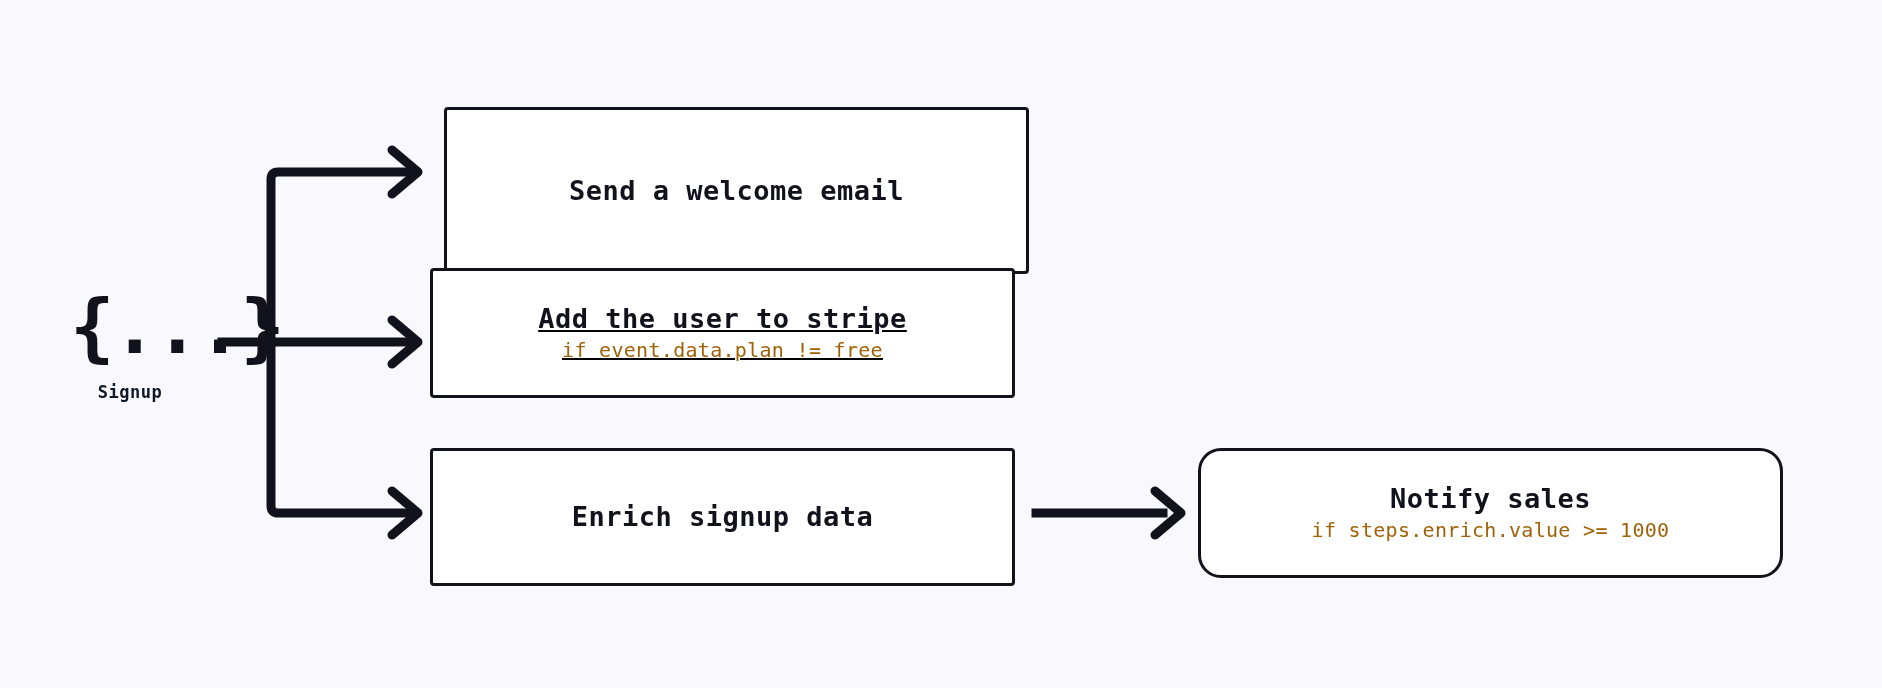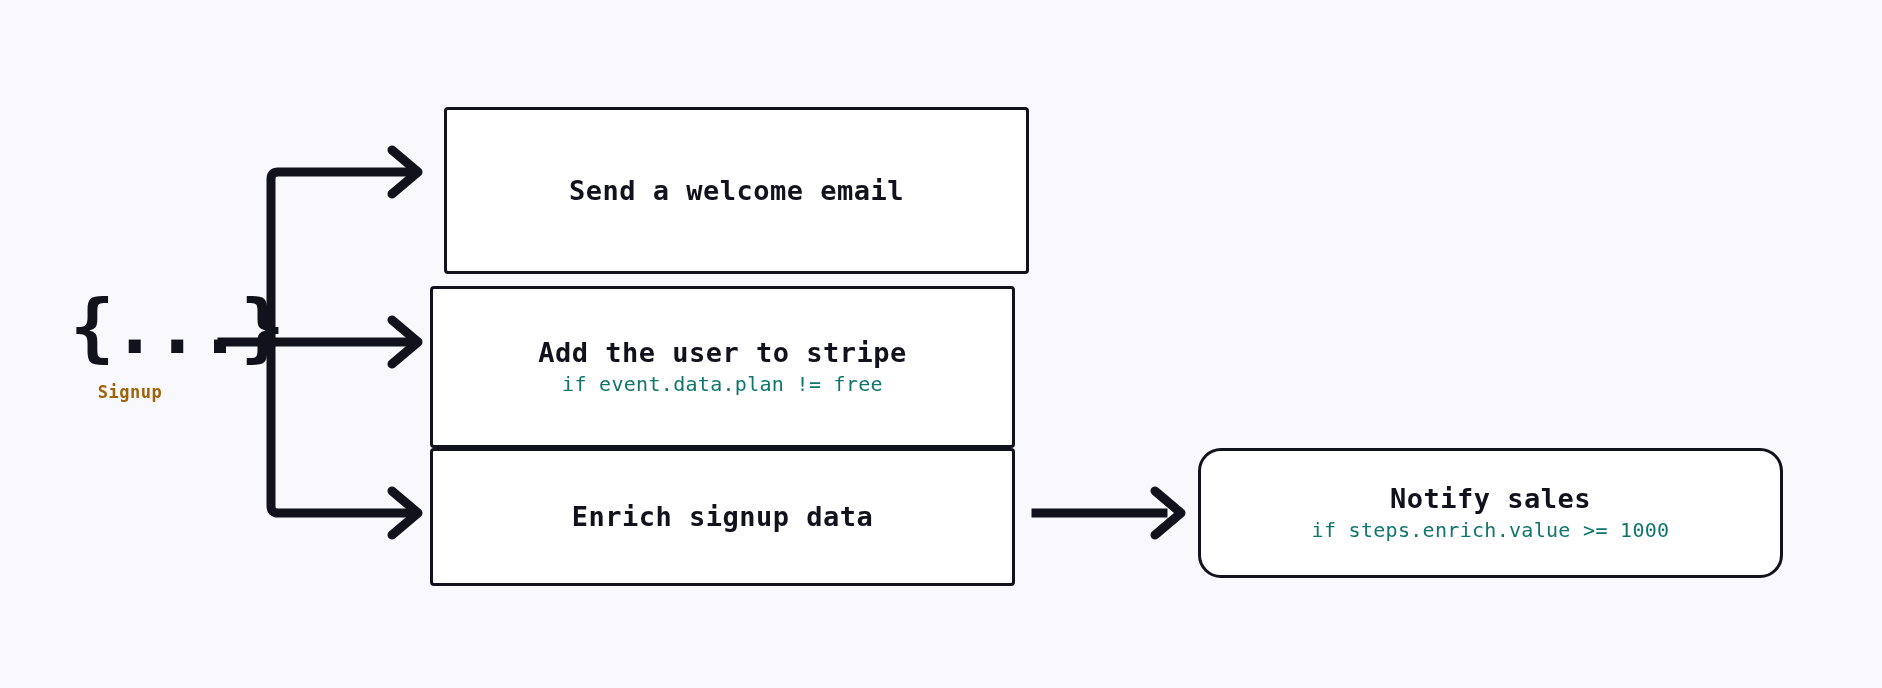--- a/index.html
+++ b/index.html
@@ -47,21 +47,21 @@
     line-height: 1;
     color: #12121c;
     letter-spacing: -2px;
     white-space: nowrap;
   }
   .trigger-label {
     margin-top: 18px;
     font-family: "DejaVu Sans Mono", "Liberation Mono", monospace;
     font-weight: bold;
     font-size: 17px;
-    color: #a16207;
+    color: #0f172a;
     letter-spacing: 0.5px;
   }
 
   
   .node {
     position: absolute;
     box-sizing: border-box;
     background: #ffffff;
     border: 3px solid #12121c;
     border-radius: 4px;
@@ -77,30 +77,30 @@
     line-height: 1.15;
     color: #12121c;
     letter-spacing: 0.5px;
     white-space: nowrap;
   }
   .node-subtitle {
     font-family: "DejaVu Sans Mono", "Liberation Mono", monospace;
     font-weight: normal;
     font-size: 20px;
     line-height: 1.3;
-    color: #0f766e;
+    color: #a16207;
     letter-spacing: 0.3px;
     white-space: nowrap;
     margin-top: 2px;
   }
   .node-subtitle:empty { display: none; }
 
   
   #node-welcome { left: 430px; top: 107px;  width: 585px; height: 167px; margin-left: 14px; }
-  #node-stripe  { left: 430px; top: 286px;  width: 585px; height: 162px; }
+  #node-stripe  { left: 430px; top: 268px;  width: 585px; height: 130px; text-decoration: underline; }
   #node-enrich  { left: 430px; top: 448px;  width: 585px; height: 138px; }
   #node-notify  { left: 1198px; top: 448px; width: 585px; height: 130px; border-radius: 23px; }
 </style>
 </head>
 <body>
 
 <div id="canvas">
 
   <svg id="wires" viewBox="0 0 1882 688" width="1882" height="688" xmlns="http://www.w3.org/2000/svg">
     <g fill="none" stroke="#12121c" stroke-width="9" stroke-linecap="square" stroke-linejoin="round">

